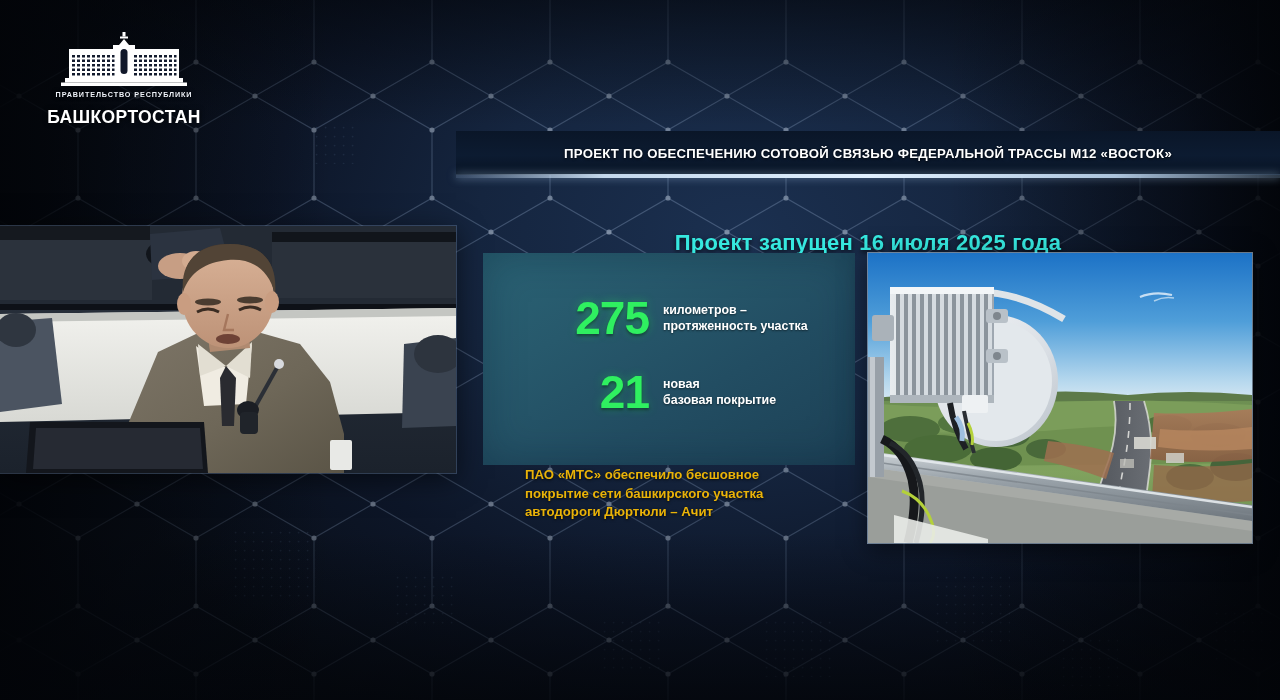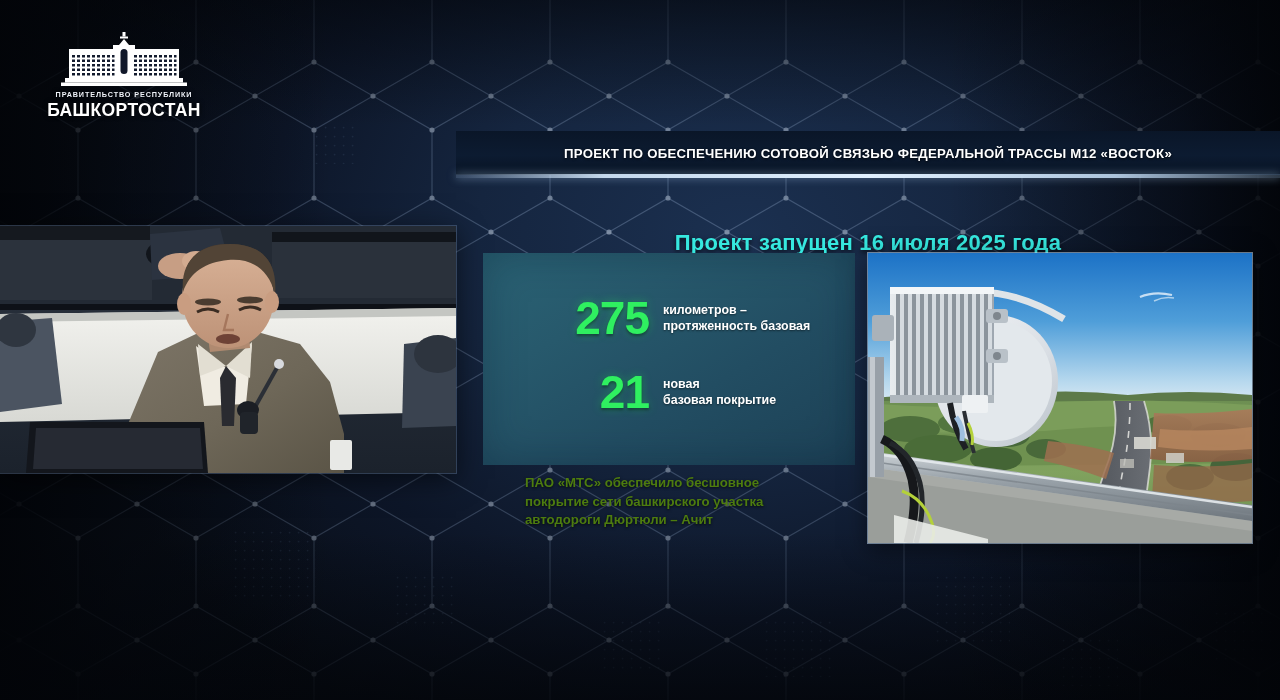--- a/index.html
+++ b/index.html
@@ -33,21 +33,21 @@
     position:absolute; left:44px; top:32px; width:160px;
     display:flex; flex-direction:column; align-items:center;
   }
   .logo-bldg{ width:126px; height:54px; }
   .logo-sub{
     margin-top:5px; color:#eef2f8; font-size:7.2px; font-weight:bold;
     letter-spacing:.9px; white-space:nowrap; line-height:1;
     text-shadow:0 0 4px rgba(0,0,0,.8);
   }
   .logo-main{
-    margin-top:4px; color:#ffffff; font-size:17.5px; font-weight:bold;
+    margin-top:11px; color:#ffffff; font-size:17.5px; font-weight:bold;
     letter-spacing:.4px; white-space:nowrap; line-height:1;
     text-shadow:0 0 5px rgba(0,0,0,.8);
   }
 
   
   .videofeed{
     position:absolute; left:0px; top:226px; width:456px; height:247px;
     overflow:hidden; background:#1d2026;
     box-shadow:0 0 0 1px rgba(120,150,190,.35), 0 6px 26px rgba(0,0,0,.55);
   }
@@ -93,22 +93,22 @@
     font-size:46px; font-weight:bold; line-height:1; letter-spacing:-1px;
     text-shadow:0 0 10px rgba(32,200,80,.45), 0 2px 3px rgba(0,0,0,.45);
   }
   .stat-txt{
     margin-left:14px; color:#ffffff; font-size:12.4px; font-weight:bold;
     line-height:1.32; text-shadow:0 1px 2px rgba(0,0,0,.5);
   }
 
   
   .caption{
-    position:absolute; left:69px; top:343px; width:350px;
-    color:#4d7c0f; font-size:13.2px; font-weight:bold; line-height:1.42;
+    position:absolute; left:69px; top:335px; width:350px;
+    color:#eab308; font-size:13.2px; font-weight:bold; line-height:1.42;
     text-shadow:0 1px 3px rgba(0,0,0,.75);
   }
 
   
   .photo{
     position:absolute; left:412px; top:122px; width:384px; height:290px;
     overflow:hidden; background:#7fb6e2;
     box-shadow:0 0 0 1px rgba(190,215,240,.55), 0 6px 22px rgba(0,0,0,.5);
   }
   .photo svg{ position:absolute; inset:0; width:100%; height:100%; }
@@ -390,21 +390,21 @@
     </div>
     <div class="slide-rule"></div>
 
     <div class="slide-subtitle">Проект запущен 16 июля 2025 года</div>
 
     <div class="stats-panel">
       <div class="stat-row one">
         <div class="stat-num">275</div>
         <div class="stat-txt">
           <div>километров –</div>
-          <div>протяженность базовая</div>
+          <div>протяженность участка</div>
         </div>
       </div>
       <div class="stat-row two">
         <div class="stat-num">21</div>
         <div class="stat-txt">
           <div>новая</div>
           <div>базовая покрытие</div>
         </div>
       </div>
     </div>

